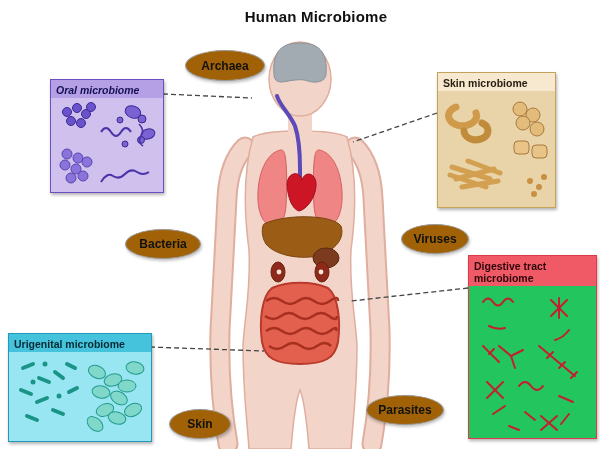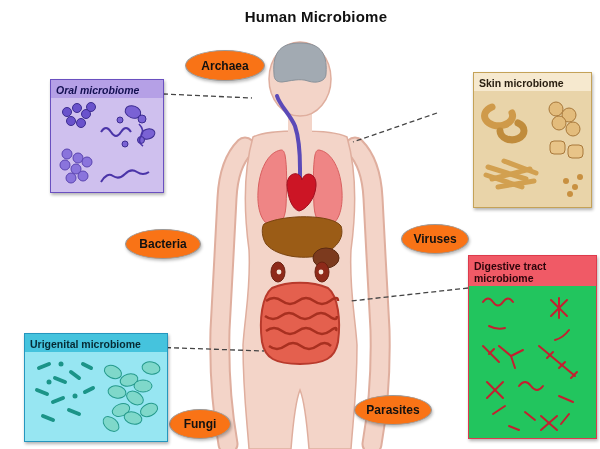--- a/index.html
+++ b/index.html
@@ -2,35 +2,35 @@
 <html><head>
 <meta charset="utf-8">
 <style>
   html,body{margin:0;padding:0;background:#fff;}
   .canvas{position:relative;width:600px;height:449px;background:#ffffff;overflow:hidden;
           font-family:"Liberation Sans", sans-serif;}
   .scene{position:absolute;left:0;top:0;}
   .title{position:absolute;top:8px;left:16px;width:600px;text-align:center;margin:0;
          font-size:15px;font-weight:bold;color:#111;letter-spacing:.2px;}
   .oval{position:absolute;display:flex;align-items:center;justify-content:center;
-        background:#f97316;border:1px solid #9a9a9a;border-radius:50%;
+        background:#a16207;border:1px solid #9a9a9a;border-radius:50%;
         box-shadow:1px 2px 3px rgba(0,0,0,.25);font-weight:bold;font-size:12px;color:#111;}
   .pos-archaea{left:185px;top:50px;width:78px;height:29px;}
   .pos-bacteria{left:125px;top:229px;width:74px;height:28px;text-align:center;}
   .pos-viruses{left:401px;top:224px;width:66px;height:28px;}
   .pos-fungi{left:169px;top:409px;width:60px;height:28px;}
-  .pos-parasites{left:354px;top:395px;width:76px;height:28px;text-align:center;}
+  .pos-parasites{left:366px;top:395px;width:76px;height:28px;text-align:center;}
   .mbox{position:absolute;display:flex;flex-direction:column;box-shadow:1px 2px 3px rgba(0,0,0,.3);}
   .mbox-header{font-weight:bold;font-size:10.5px;padding:4px 5px 2px 5px;line-height:1.15;}
   .mbox svg{display:block;}
   .box-oral{left:50px;top:79px;width:112px;height:112px;background:#cfc0ee;border:1px solid #6a50c0;}
   .box-oral .mbox-header{background:#b5a0e6;color:#141052;font-style:italic;}
-  .box-skin{left:437px;top:72px;width:117px;height:134px;background:#e9d4a9;border:1px solid #c4a258;margin-left:36px;}
+  .box-skin{left:437px;top:72px;width:117px;height:134px;background:#e9d4a9;border:1px solid #c4a258;}
   .box-skin .mbox-header{background:#f6e9cf;color:#2a2012;}
-  .box-uri{left:8px;top:333px;width:142px;height:107px;background:#97e6f2;border:1px solid #2596be;margin-left:16px;}
+  .box-uri{left:8px;top:333px;width:142px;height:107px;background:#97e6f2;border:1px solid #2596be;}
   .box-uri .mbox-header{background:#45c3dd;color:#062a33;}
   .box-dig{left:468px;top:255px;width:127px;height:182px;background:#22c55e;border:1px solid #dd3b4c;}
   .box-dig .mbox-header{background:#f05a66;color:#2d050b;}
 </style>
 </head>
 <body>
 
 <div class="canvas">
 
   <svg class="scene" width="600" height="449" viewBox="0 0 600 449">
@@ -94,21 +94,21 @@
       <path d="M150,347 L264,351"></path>
       <path d="M468,288 L351,301"></path>
     </g>
   </svg>
 
   <h1 class="title">Human Microbiome</h1>
 
   <div class="oval pos-archaea">Archaea</div>
   <div class="oval pos-bacteria">Bacteria</div>
   <div class="oval pos-viruses">Viruses</div>
-  <div class="oval pos-fungi">Fungi</div>
+  <div class="oval pos-fungi">Skin</div>
   <div class="oval pos-parasites">Parasites</div>
 
   <div class="mbox box-oral">
     <div class="mbox-header">Oral microbiome</div>
     <svg width="110" height="90" viewBox="0 0 110 90">
       <g fill="#6a52cc" stroke="#3c2c90" stroke-width="1">
         <circle cx="16" cy="14" r="4.5"></circle>
           <circle cx="26" cy="10" r="4.5"></circle>
           <circle cx="35" cy="16" r="4.5"></circle>
         <circle cx="20" cy="23" r="4.5"></circle>

